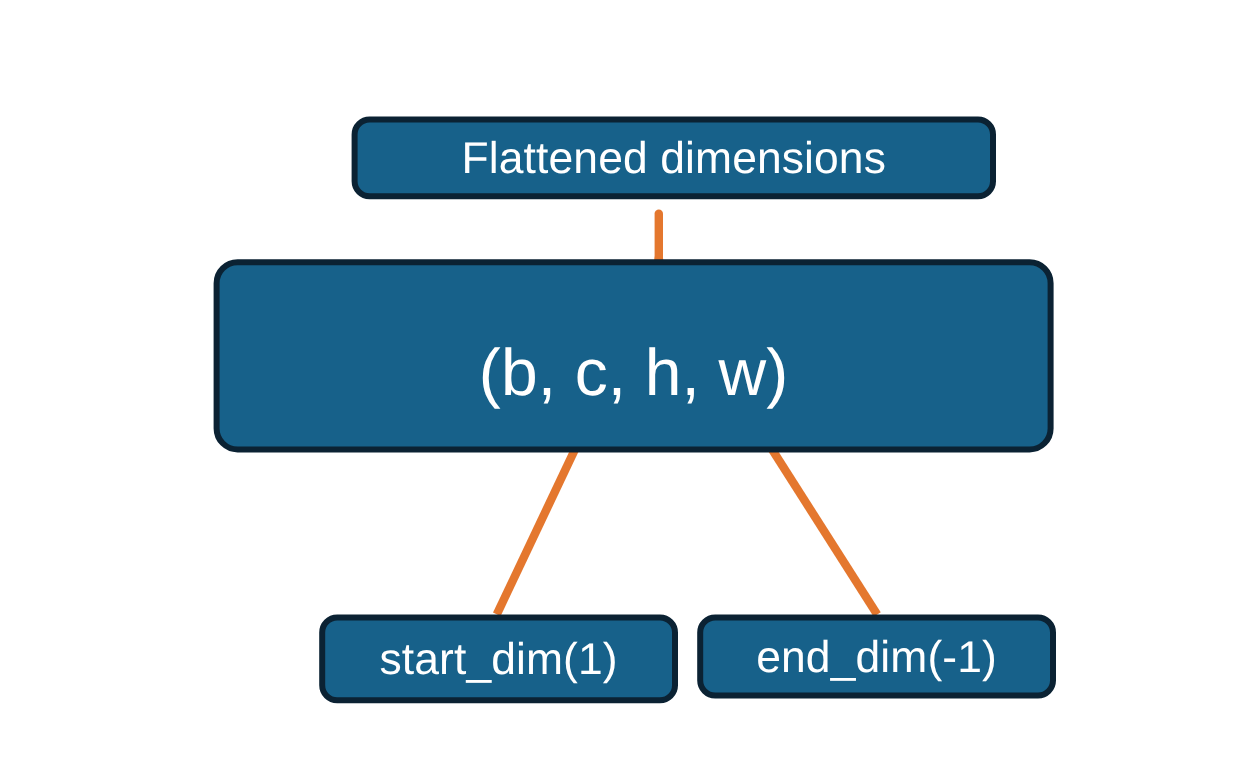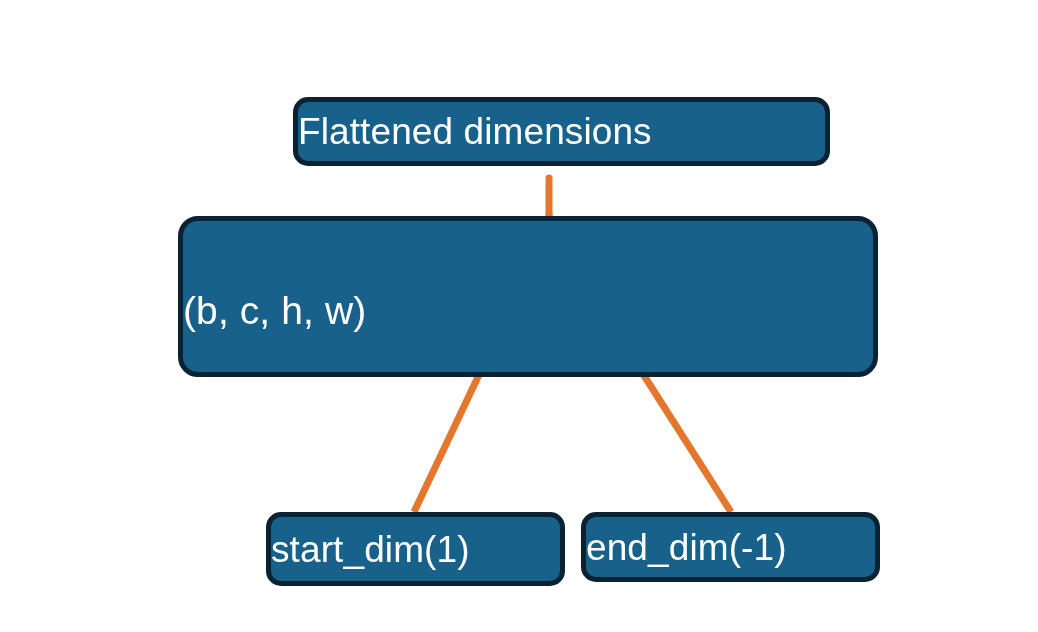--- a/index.html
+++ b/index.html
@@ -20,20 +20,21 @@
   }
   .node {
     position: absolute;
     box-sizing: border-box;
     background: #17618a;
     border: 5px solid #0b2233;
     border-radius: 14px;
     color: #ffffff;
     display: flex;
     align-items: center;
+    justify-content: center;
     text-align: center;
     line-height: 1.0;
     white-space: nowrap;
     user-select: none;
   }
   .node-label {
     display: block;
     color: #ffffff;
     letter-spacing: 0.1px;
   }
@@ -53,21 +54,21 @@
 
   
   #node-shape {
     left: 178px;
     top: 216px;
     width: 700px;
     height: 161px;
     border-radius: 20px;
   }
   #node-shape .node-label {
-    font-size: 39px;
+    font-size: 55px;
     font-weight: 400;
     position: relative;
     top: 14px;
   }
 
   
   #node-start-dim {
     left: 266px;
     top: 512px;
     width: 299px;

